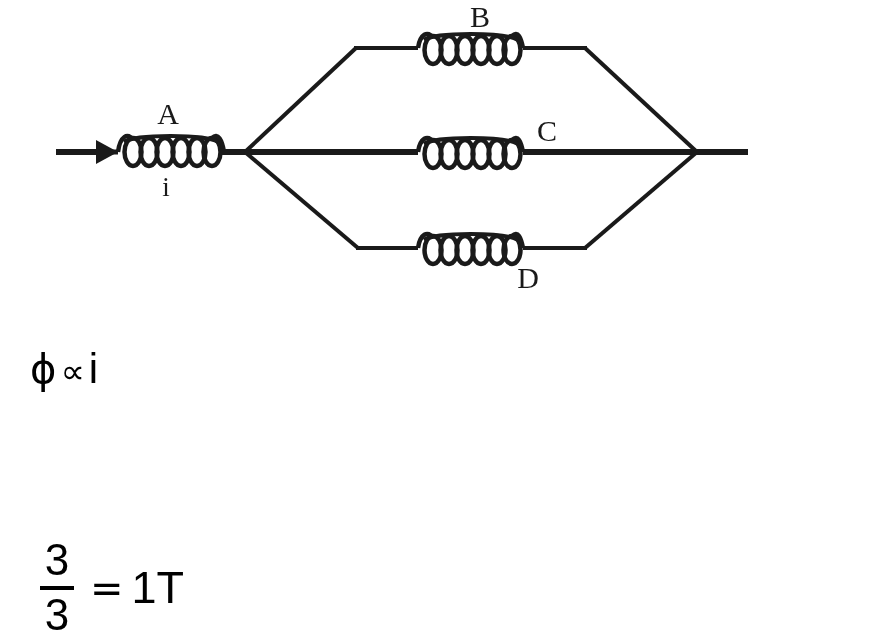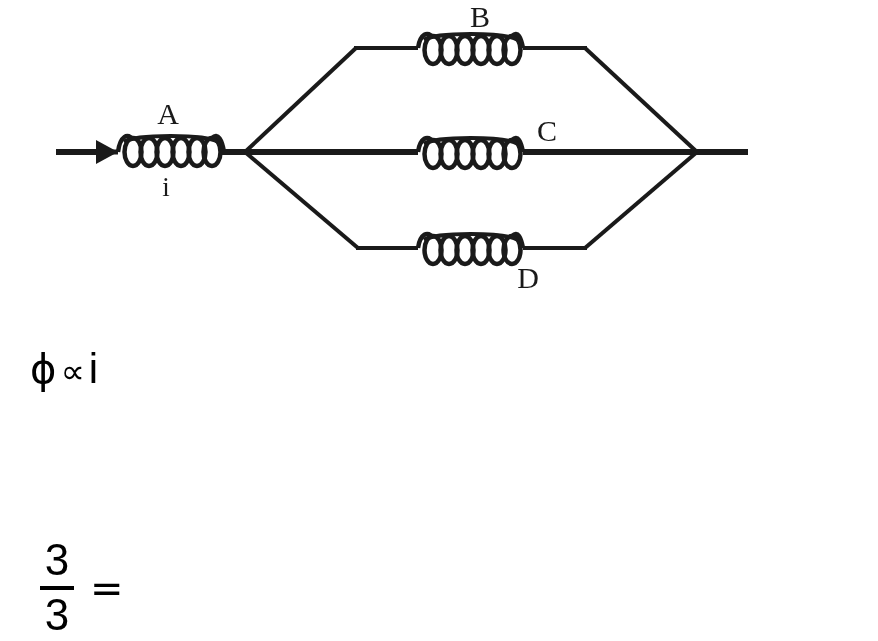--- a/index.html
+++ b/index.html
@@ -222,17 +222,18 @@
     </div>
 
 
     <div class="line line-result">
       <span class="fraction">
         <span class="num">3</span>
         <span class="bar"></span>
         <span class="den">3</span>
       </span>
       <span class="eqsign">=</span>
+      <span class="unit">1T</span>
     </div>
 
   </div>
 
 </div>
 
 </body></html>

